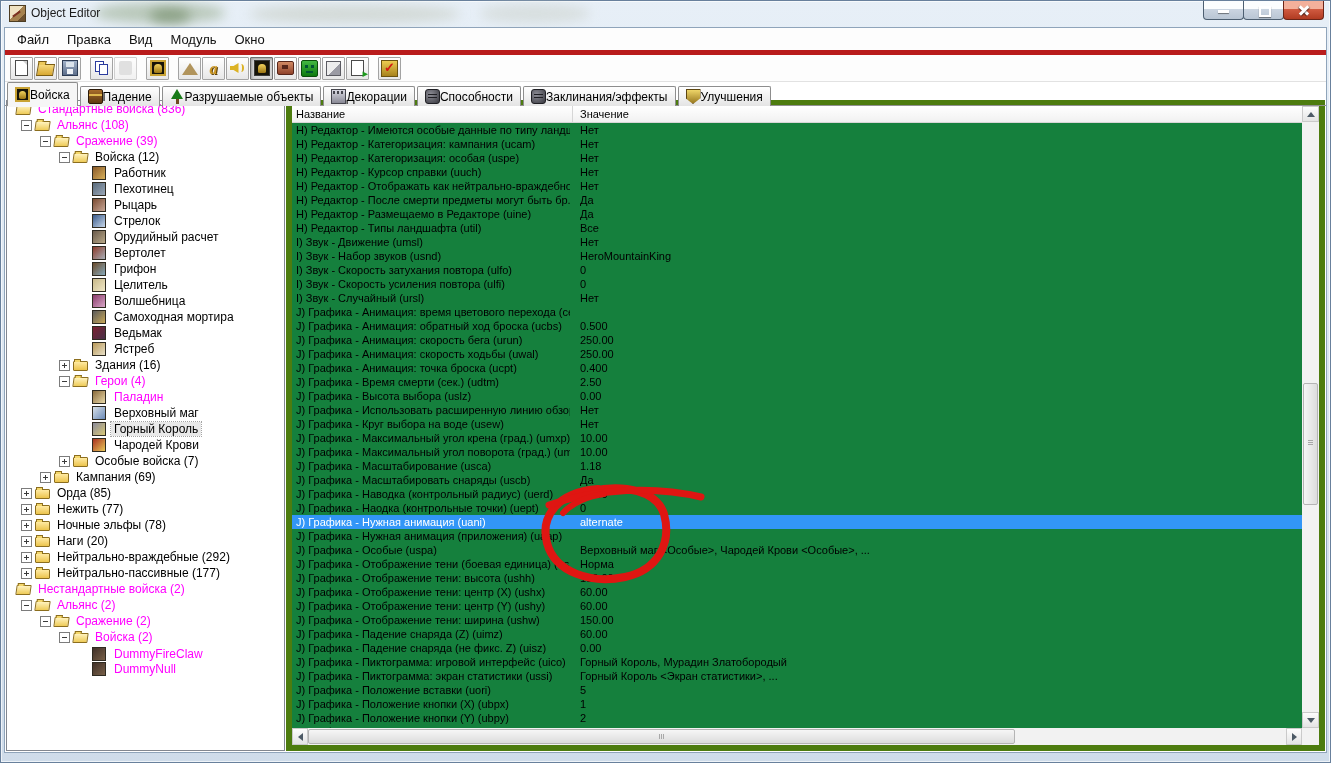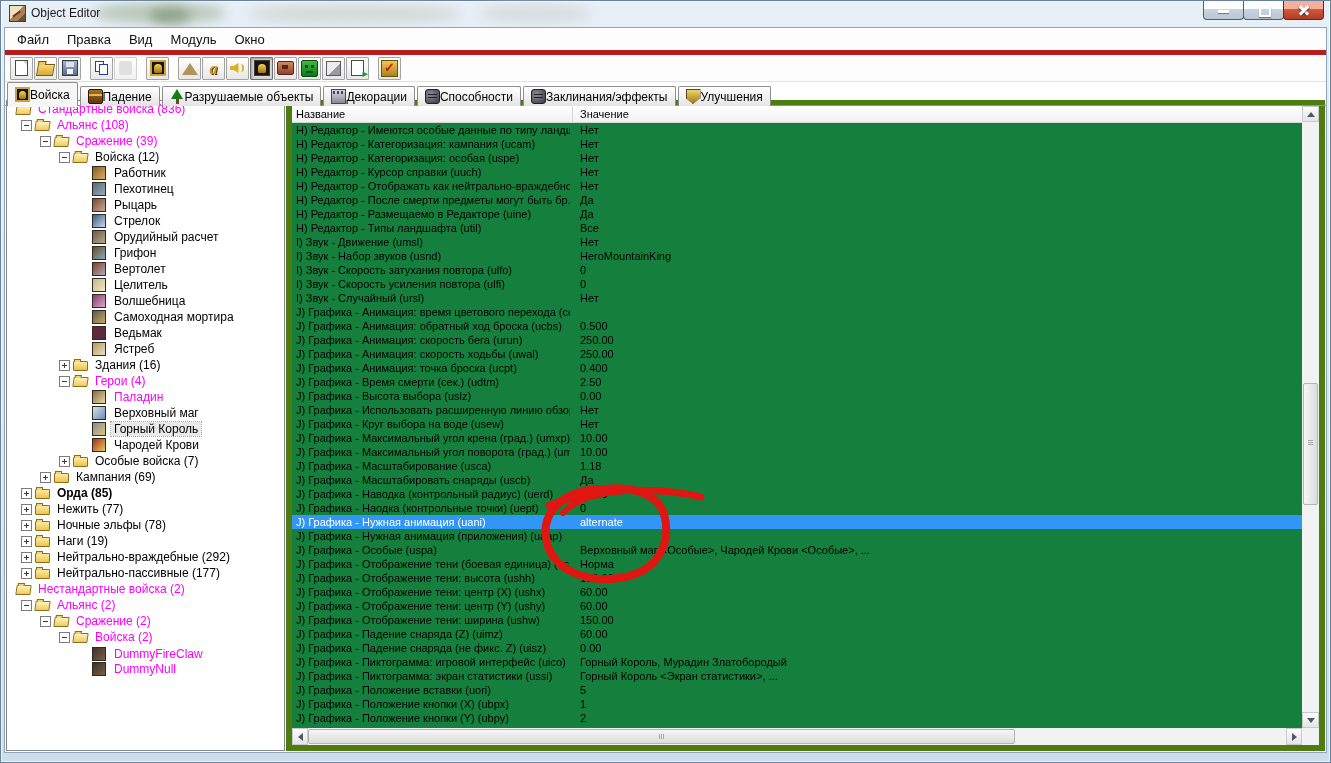--- a/index.html
+++ b/index.html
@@ -345,29 +345,29 @@
             <span class="lbl">Стрелок</span>
           </div>
           <div class="tnode" style="padding-left: 85px;">
             <span class="tico">
               <span class="uico" style="background: linear-gradient(135deg, rgb(106, 90, 74), rgb(184, 168, 136));"></span>
             </span>
             <span class="lbl">Орудийный расчет</span>
           </div>
           <div class="tnode" style="padding-left: 85px;">
             <span class="tico">
+              <span class="uico" style="background: linear-gradient(135deg, rgb(138, 58, 42), rgb(168, 176, 184));"></span>
+            </span>
+            <span class="lbl">Вертолет</span>
+          </div>
+          <div class="tnode" style="padding-left: 85px;">
+            <span class="tico">
               <span class="uico" style="background: linear-gradient(135deg, rgb(106, 74, 42), rgb(136, 170, 187));"></span>
             </span>
             <span class="lbl">Грифон</span>
-          </div>
-          <div class="tnode" style="padding-left: 85px;">
-            <span class="tico">
-              <span class="uico" style="background: linear-gradient(135deg, rgb(138, 58, 42), rgb(168, 176, 184));"></span>
-            </span>
-            <span class="lbl">Вертолет</span>
           </div>
           <div class="tnode" style="padding-left: 85px;">
             <span class="tico">
               <span class="uico" style="background: linear-gradient(135deg, rgb(200, 184, 136), rgb(240, 232, 200));"></span>
             </span>
             <span class="lbl">Целитель</span>
           </div>
           <div class="tnode" style="padding-left: 85px;">
             <span class="tico">
               <span class="uico" style="background: linear-gradient(135deg, rgb(138, 58, 106), rgb(216, 168, 200));"></span>
@@ -437,21 +437,21 @@
             </span>
             <span class="lbl">Особые войска (7)</span>
           </div>
           <div class="tnode" style="padding-left: 33px;">
             <span class="ebox plus"></span>
             <span class="tico">
               <span class="fold"></span>
             </span>
             <span class="lbl">Кампания (69)</span>
           </div>
-          <div class="tnode" style="padding-left: 14px; font-weight: bold;">
+          <div class="tnode" style="padding-left: 14px;">
             <span class="ebox plus"></span>
             <span class="tico">
               <span class="fold"></span>
             </span>
             <span class="lbl">Орда (85)</span>
           </div>
           <div class="tnode" style="padding-left: 14px;">
             <span class="ebox plus"></span>
             <span class="tico">
               <span class="fold"></span>
@@ -463,21 +463,21 @@
             <span class="tico">
               <span class="fold"></span>
             </span>
             <span class="lbl">Ночные эльфы (78)</span>
           </div>
           <div class="tnode" style="padding-left: 14px;">
             <span class="ebox plus"></span>
             <span class="tico">
               <span class="fold"></span>
             </span>
-            <span class="lbl">Наги (19)</span>
+            <span class="lbl">Наги (20)</span>
           </div>
           <div class="tnode" style="padding-left: 14px;">
             <span class="ebox plus"></span>
             <span class="tico">
               <span class="fold"></span>
             </span>
             <span class="lbl">Нейтрально-враждебные (292)</span>
           </div>
           <div class="tnode" style="padding-left: 14px;">
             <span class="ebox plus"></span>

